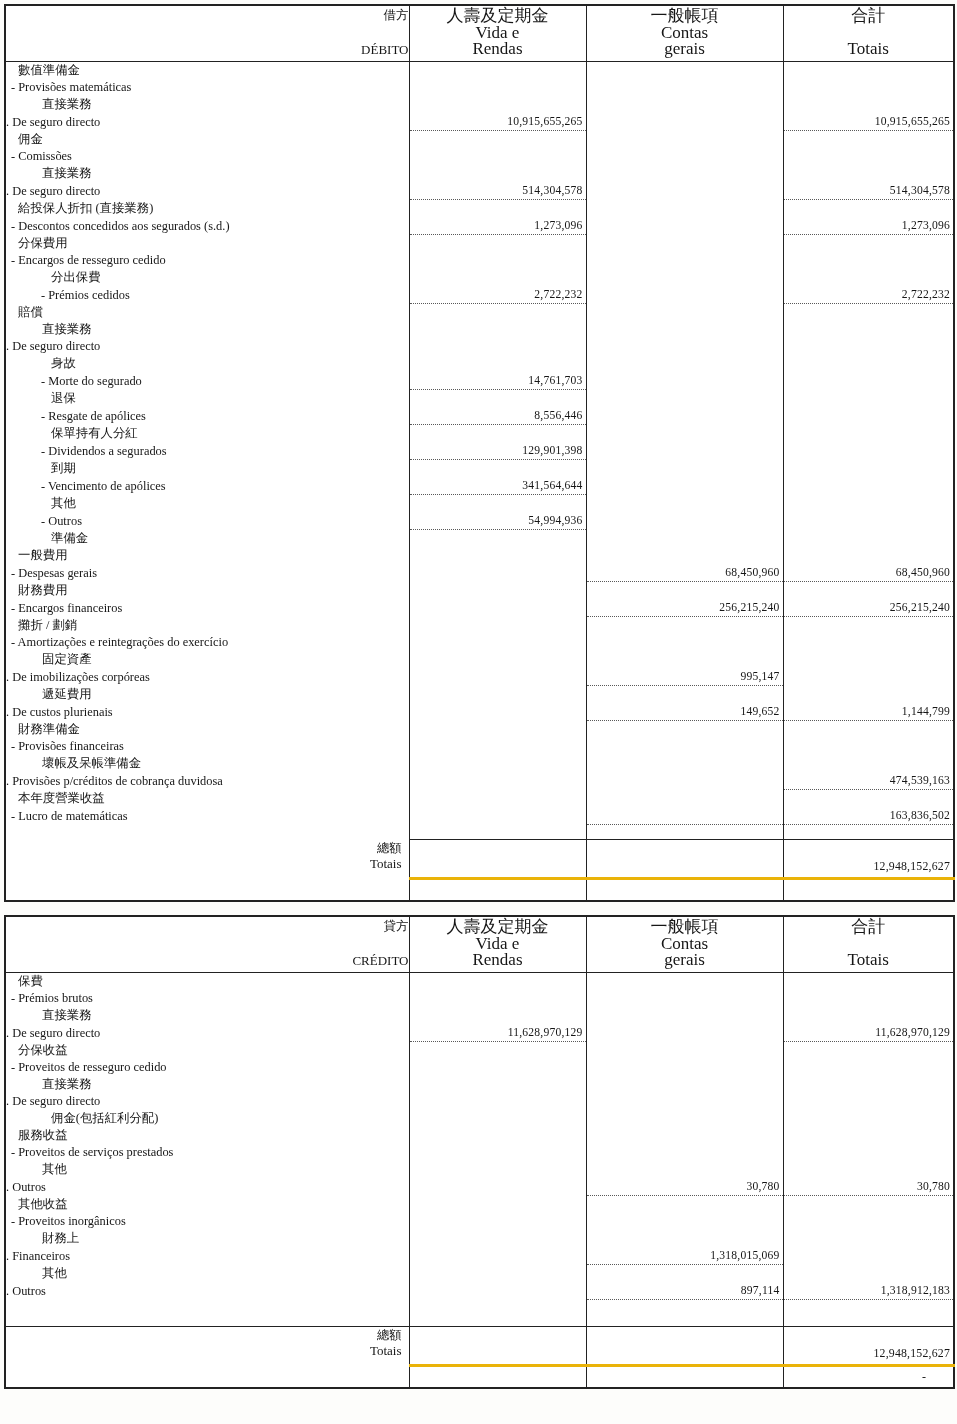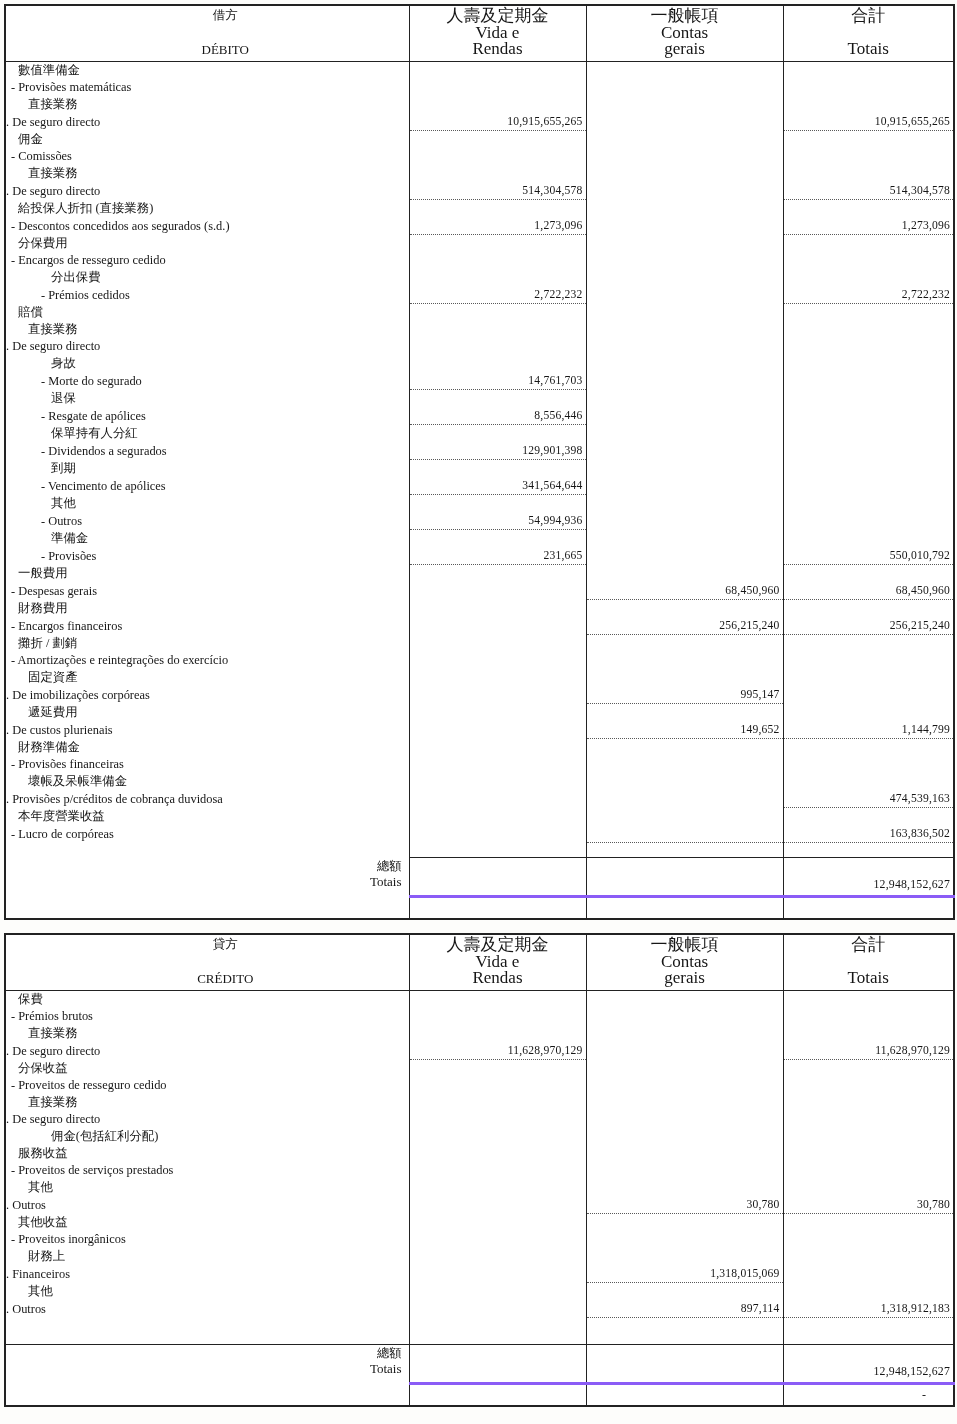--- a/index.html
+++ b/index.html
@@ -27,21 +27,21 @@
 
   thead th{
     font-weight:normal;
     vertical-align:top;
     height:52px;
     padding:2px 0 1px 0;
     border-bottom:1.5px solid #222;
   }
   thead th.colhead{border-left:1.4px solid #222;}
   th.corner{
-    text-align:center;
+    text-align:right;
     padding-left:36px;
   }
   .corner-wrap{display:flex;flex-direction:column;justify-content:space-between;height:49px;}
   .corner-zh{font-size:12.5px;line-height:15px;}
   .corner-pt{font-size:13px;line-height:15px;}
   .colhead div{text-align:center;font-size:17px;line-height:16.5px;height:16.5px;}
 
   tbody td{
     height:17px;
     padding:0;
@@ -55,41 +55,41 @@
     border-left:1.4px solid #222;
     text-align:right;
     font-size:11.6px;
     padding-right:3px;
     letter-spacing:.2px;
   }
   td.num.ul{border-bottom:1px dotted #595959;}
 
   
   .zh0{padding-left:12px;font-size:12px;}
-  .zh1{padding-left:22px;font-size:12px;}
+  .zh1{padding-left:36px;font-size:12px;}
   .zh2{padding-left:45px;font-size:12px;}
   .pt0{padding-left:5px;margin-left:34px;}
   .pt1{}
   .pt2{padding-left:35px;}
 
   tr.sp td{vertical-align:top;}
 
   td.tot-lbl{
     text-align:right;
     padding-right:7px;
     vertical-align:top;
   }
   td.tot-lbl .tzh{font-size:12.3px;line-height:16px;}
   td.tot-lbl .tpt{font-size:13px;line-height:16px;}
   td.tot-lbl.rt{border-top:1.4px solid #222;}
   td.tot-num{
     height:35px;
     border-left:1.4px solid #222;
     border-top:1.4px solid #222;
-    border-bottom:3px solid #8b5cf6;
+    border-bottom:3px solid #eab308;
     text-align:right;
     vertical-align:bottom;
     padding:0 3px 2px 0;
     font-size:11.8px;
     letter-spacing:.2px;
   }
   tr.tail td{height:20px;}
   td.tail-lbl{}
   td.tail-num{
     border-left:1.4px solid #222;
@@ -297,26 +297,20 @@
         <td class="num"></td>
         <td class="num"></td>
       </tr>
       <tr>
         <td class="lbl zh2">準備金</td>
         <td class="num"></td>
         <td class="num"></td>
         <td class="num"></td>
       </tr>
       <tr>
-        <td class="lbl pt2">- Provisões</td>
-        <td class="num ul">231,665</td>
-        <td class="num"></td>
-        <td class="num ul">550,010,792</td>
-      </tr>
-      <tr>
         <td class="lbl zh0">一般費用</td>
         <td class="num"></td>
         <td class="num"></td>
         <td class="num"></td>
       </tr>
       <tr>
         <td class="lbl pt0">- Despesas gerais</td>
         <td class="num"></td>
         <td class="num ul">68,450,960</td>
         <td class="num ul">68,450,960</td>
@@ -393,21 +387,21 @@
         <td class="num"></td>
         <td class="num ul">474,539,163</td>
       </tr>
       <tr>
         <td class="lbl zh0">本年度營業收益</td>
         <td class="num"></td>
         <td class="num"></td>
         <td class="num"></td>
       </tr>
       <tr>
-        <td class="lbl pt0">- Lucro de corpóreas</td>
+        <td class="lbl pt0">- Lucro de matemáticas</td>
         <td class="num"></td>
         <td class="num ul"></td>
         <td class="num ul">163,836,502</td>
       </tr>
       <tr class="sp">
         <td class="lbl" style="height: 14px;"></td>
         <td class="num" style="height: 14px;"></td>
         <td class="num" style="height: 14px;"></td>
         <td class="num" style="height: 14px;"></td>
       </tr>

